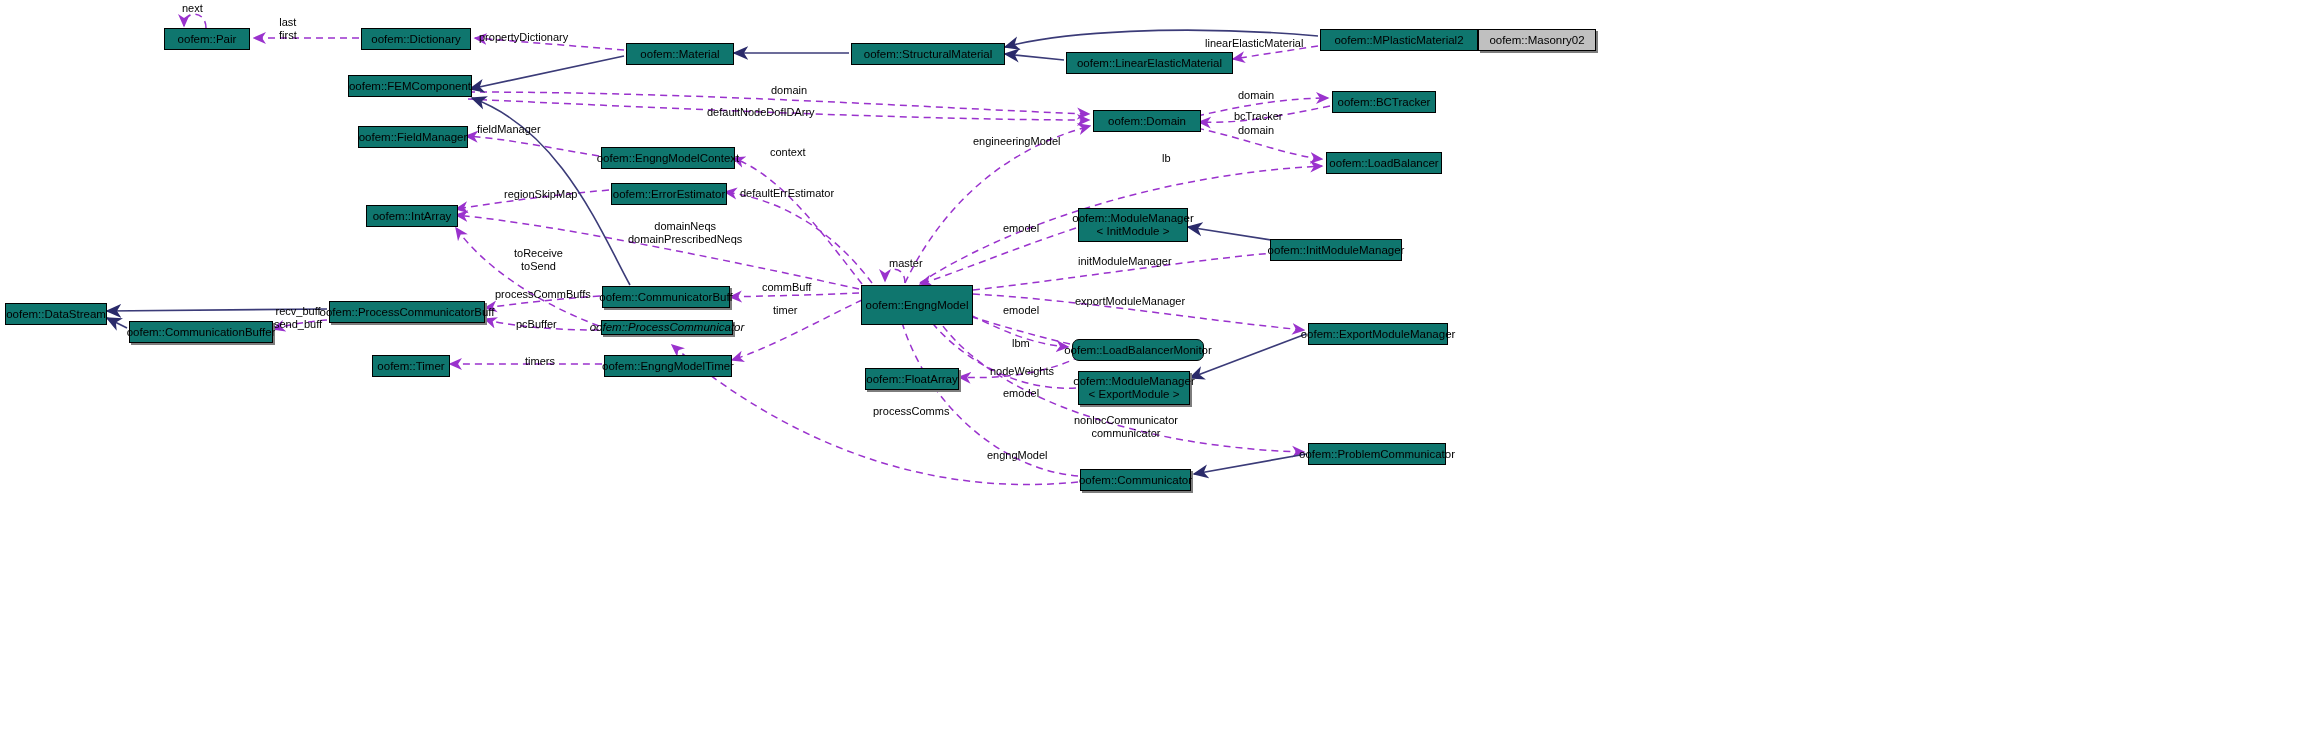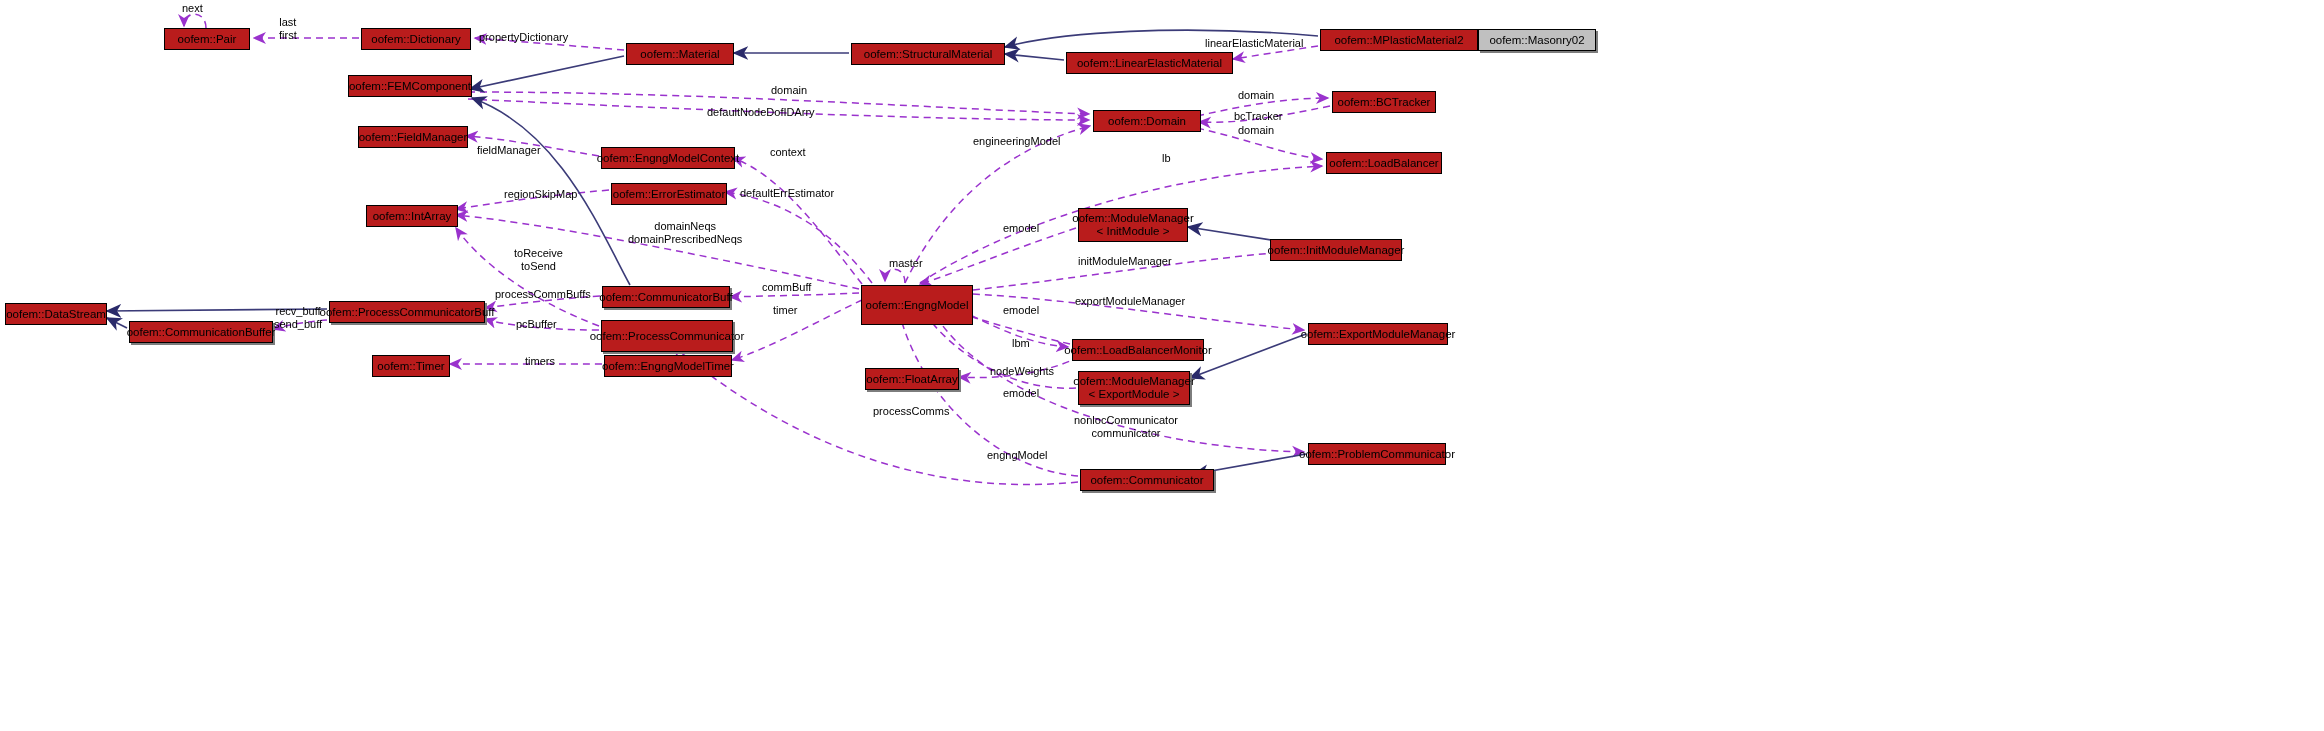--- a/index.html
+++ b/index.html
@@ -19,21 +19,21 @@
     position: absolute;
     left: 0;
     top: 0;
     width: 2324px;
     height: 731px;
     pointer-events: none;
   }
   .node {
     position: absolute;
     box-sizing: border-box;
-    background: #b91c1c;
+    background: #0f766e;
     border: 1px solid #000000;
     color: #000000;
     font-size: 11.5px;
     line-height: 13px;
     text-align: center;
     display: flex;
     flex-direction: column;
     align-items: center;
     justify-content: center;
     white-space: nowrap;
@@ -225,66 +225,66 @@
   </div>
   <div class="node" style="left:5px;top:303px;width:102px;height:22px;">
     <span>oofem::DataStream</span>
   </div>
   <div class="node shadow" style="left:129px;top:321px;width:144px;height:22px;">
     <span>oofem::CommunicationBuffer</span>
   </div>
   <div class="node shadow" style="left:329px;top:301px;width:156px;height:22px;">
     <span>oofem::ProcessCommunicatorBuff</span>
   </div>
-  <div class="node shadow" style="left:601px;top:320px;width:132px;height:32px;">
+  <div class="node shadow" style="left:601px;top:320px;width:132px;height:15px;font-style:italic;">
     <span>oofem::ProcessCommunicator</span>
   </div>
   <div class="node shadow" style="left:602px;top:286px;width:128px;height:22px;">
     <span>oofem::CommunicatorBuff</span>
   </div>
   <div class="node" style="left:372px;top:355px;width:78px;height:22px;">
     <span>oofem::Timer</span>
   </div>
   <div class="node" style="left:604px;top:355px;width:128px;height:22px;">
     <span>oofem::EngngModelTimer</span>
   </div>
   <div class="node" style="left:861px;top:285px;width:112px;height:40px;">
     <span>oofem::EngngModel</span>
   </div>
   <div class="node shadow" style="left:865px;top:368px;width:94px;height:22px;">
     <span>oofem::FloatArray</span>
   </div>
-  <div class="node" style="left:1072px;top:339px;width:132px;height:22px;">
+  <div class="node" style="left:1072px;top:339px;width:132px;height:22px;border-radius:7px;">
     <span>oofem::LoadBalancerMonitor</span>
   </div>
   <div class="node shadow" style="left:1078px;top:371px;width:112px;height:34px;">
     <span>oofem::ModuleManager</span>
     <span class="l2">&lt; ExportModule &gt;</span>
   </div>
   <div class="node" style="left:1308px;top:323px;width:140px;height:22px;text-align:center;">
     <span>oofem::ExportModuleManager</span>
   </div>
   <div class="node" style="left:1308px;top:443px;width:138px;height:22px;">
     <span>oofem::ProblemCommunicator</span>
   </div>
-  <div class="node shadow" style="left:1080px;top:469px;width:134px;height:22px;">
+  <div class="node shadow" style="left:1080px;top:469px;width:111px;height:22px;">
     <span>oofem::Communicator</span>
   </div>
 
   <div class="edge-label" style="left:182px;top:2px;"><span>next</span></div>
   <div class="edge-label two-line" style="left:279px;top:16px;white-space:pre;"><span>last
 first</span></div>
   <div class="edge-label" style="left:479px;top:31px;"><span>propertyDictionary</span></div>
   <div class="edge-label" style="left:1205px;top:37px;"><span>linearElasticMaterial</span></div>
   <div class="edge-label" style="left:771px;top:84px;"><span>domain</span></div>
   <div class="edge-label" style="left:1238px;top:89px;"><span>domain</span></div>
   <div class="edge-label" style="left:1234px;top:110px;"><span>bcTracker</span></div>
   <div class="edge-label" style="left:1238px;top:124px;"><span>domain</span></div>
   <div class="edge-label" style="left:707px;top:106px;"><span>defaultNodeDofIDArry</span></div>
-  <div class="edge-label" style="left:477px;top:144px;"><span>fieldManager</span></div>
+  <div class="edge-label" style="left:477px;top:123px;"><span>fieldManager</span></div>
   <div class="edge-label" style="left:770px;top:146px;"><span>context</span></div>
   <div class="edge-label" style="left:973px;top:135px;"><span>engineeringModel</span></div>
   <div class="edge-label" style="left:1126px;top:152px;padding-left:36px;"><span>lb</span></div>
   <div class="edge-label" style="left:740px;top:187px;"><span>defaultErrEstimator</span></div>
   <div class="edge-label" style="left:504px;top:188px;"><span>regionSkipMap</span></div>
   <div class="edge-label two-line" style="left:628px;top:220px;white-space:pre;text-align:center;"><span>domainNeqs
 domainPrescribedNeqs</span></div>
   <div class="edge-label" style="left:1003px;top:222px;"><span>emodel</span></div>
   <div class="edge-label" style="left:1078px;top:255px;"><span>initModuleManager</span></div>
   <div class="edge-label two-line" style="left:514px;top:247px;white-space:pre;text-align:center;"><span>toReceive

